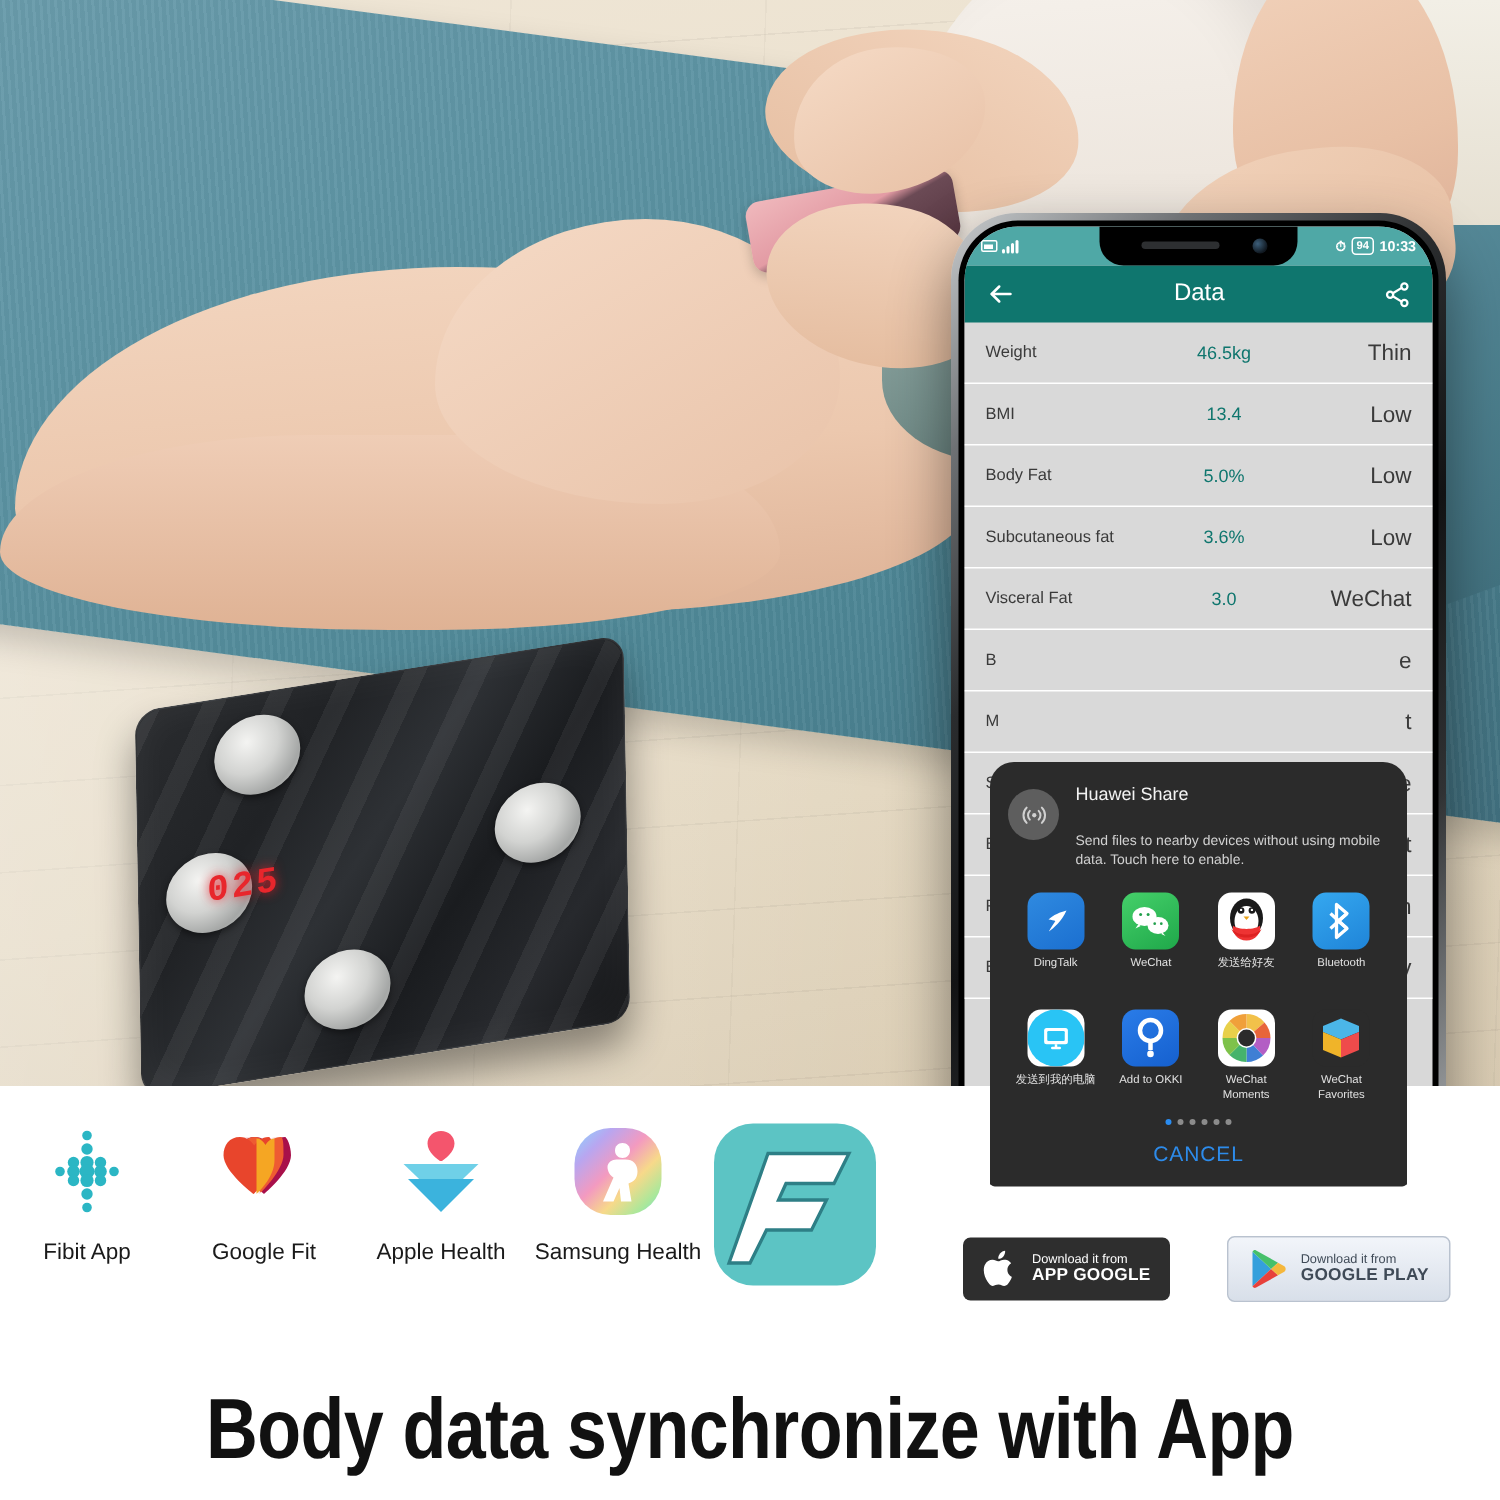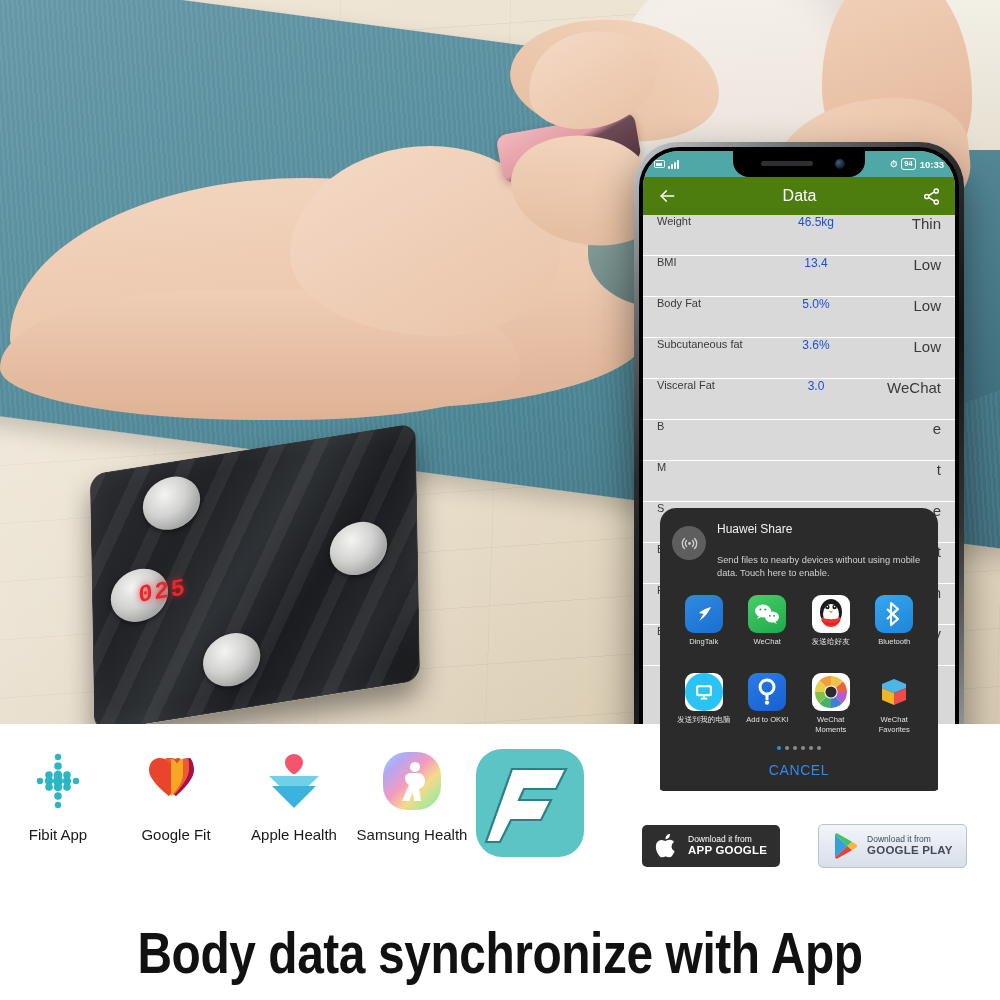--- a/index.html
+++ b/index.html
@@ -211,35 +211,35 @@
     content:""; position:absolute; left:1px; top:1.5px;
     width:6px; height:3px; background:#fff;
   }
   .batt{
     border:1.2px solid #fff; border-radius:3px; padding:0 2px;
     font-size:7.5px; line-height:10px; font-weight:700;
   }
   .alarm-ic{ font-size:9px; }
 
   .appbar{
-    position:relative; height:38px; background:#4d7c0f;
+    position:relative; height:38px; background:#0f766e;
     display:flex; align-items:center; justify-content:space-between;
     padding:0 14px; z-index:4;
   }
   .appbar-title{ color:#fff; font-size:16px; font-weight:400; }
   .back-arrow{ width:20px; height:20px; }
   .share-ic{ width:19px; height:19px; }
 
   .datalist{ position:relative; background:#d9d9d9; }
   .datarow{
-    display:flex; align-items:flex-start; height:41px;
+    display:flex; align-items:center; height:41px;
     padding:0 14px; border-bottom:1.5px solid #ffffff;
   }
   .dr-label{ flex:0 0 40%; font-size:11px; color:#3a3a3a; }
-  .dr-value{ flex:1; text-align:center; font-size:12px; color:#1d4ed8; }
+  .dr-value{ flex:1; text-align:center; font-size:12px; color:#0f766e; }
   .dr-status{ flex:0 0 28%; text-align:right; font-size:15px; color:#3a3a3a; }
 
   
   .sharesheet{
     position:absolute; left:17px; bottom:4px; width:calc(100% - 34px);
     background:#2b2b2b;
     border-top-left-radius:16px; border-top-right-radius:16px;
     padding:14px 12px 0; z-index:7;
   }
   .hw-head{ display:flex; gap:11px; align-items:flex-start; margin-bottom:14px; }

